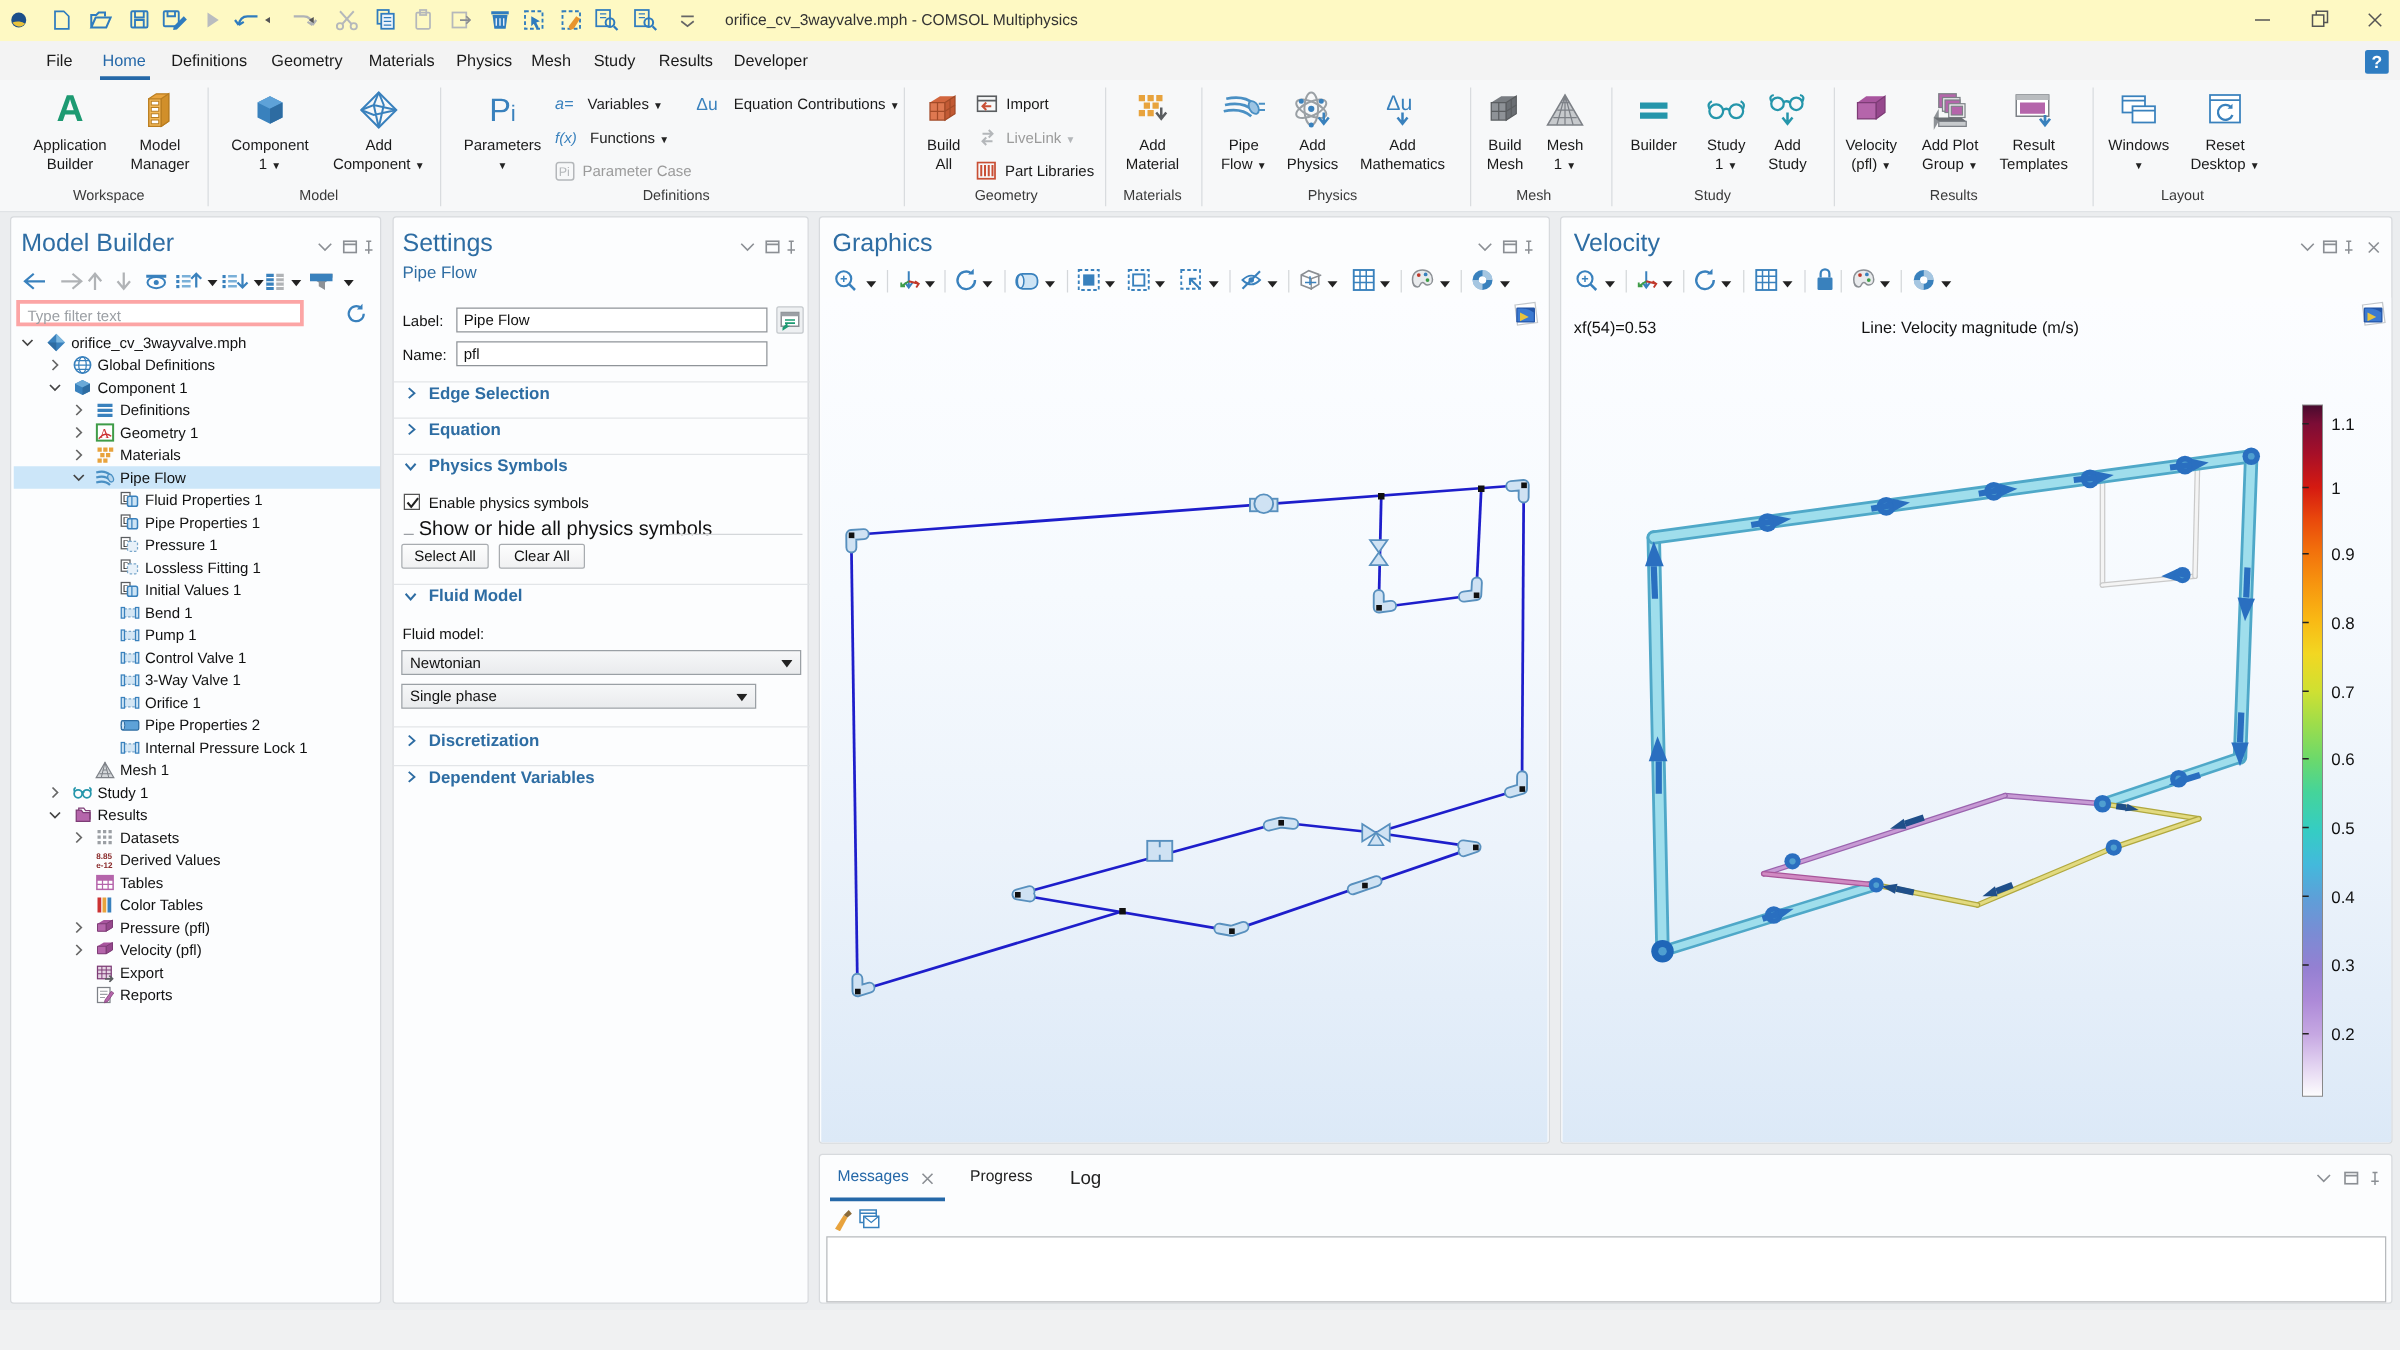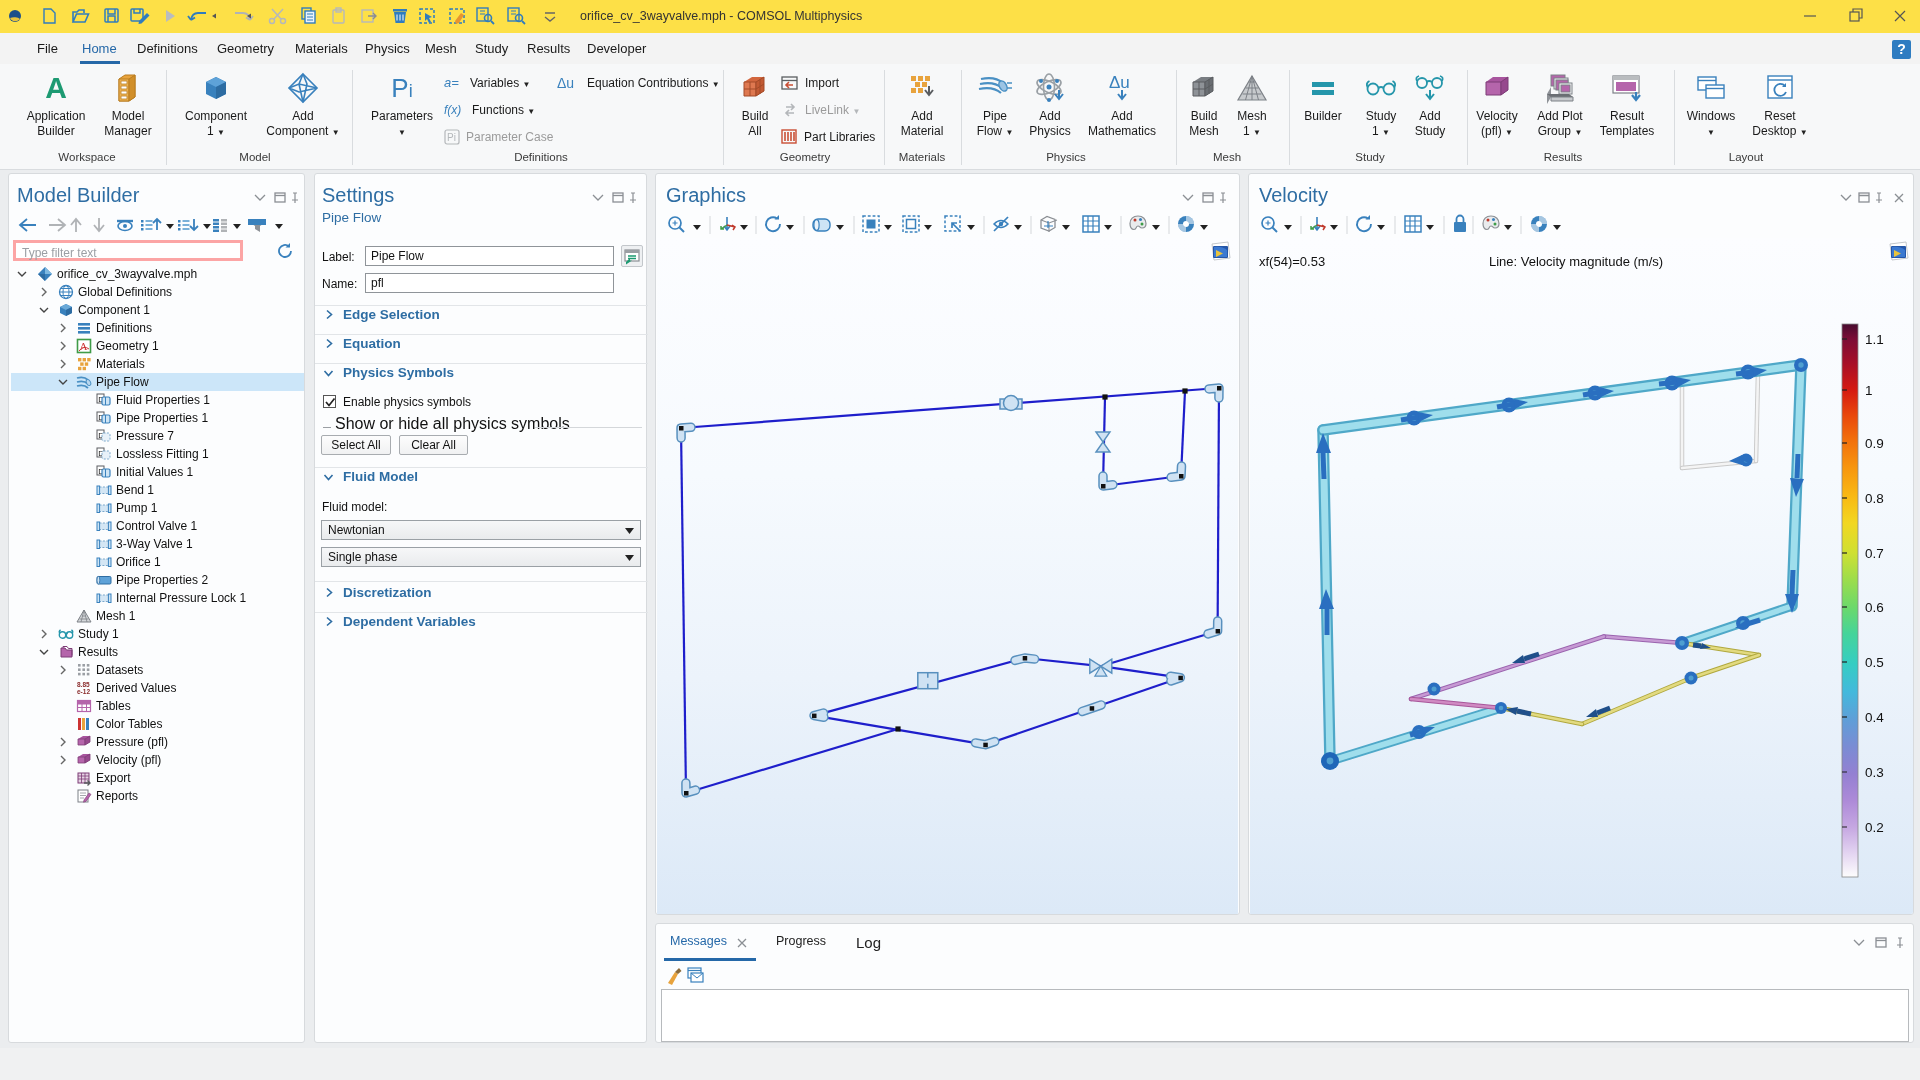--- a/index.html
+++ b/index.html
@@ -1,20 +1,20 @@
 <!DOCTYPE html>
 <html><head>
 <meta charset="utf-8">
 <style>
 * { margin:0; padding:0; box-sizing:border-box; }
 html,body { width:1920px; height:1080px; overflow:hidden; font-family:"Liberation Sans", sans-serif; background:#f0f1f2; }
 .abs { position:absolute; }
 #app { position:relative; width:1920px; height:1080px; }
 
-#titlebar { position:absolute; left:0; top:0; width:1920px; height:33px; background:#fde047; }
+#titlebar { position:absolute; left:0; top:0; width:1920px; height:33px; background:#fef9c3; }
 #titletext { position:absolute; left:580px; top:9px; font-size:12.5px; color:#333; }
 
 #menubar { position:absolute; left:0; top:33px; width:1920px; height:31px; background:#f3f3f3; }
 .menuitem { position:absolute; top:8px; font-size:13px; color:#1a1a1a; }
 .menuactive { color:#2568a8; }
 
 #ribbon { position:absolute; left:0; top:64px; width:1920px; height:106px; background:#f7f8f9; border-bottom:1px solid #d9dcdf; }
 .rsep { position:absolute; top:6px; height:95px; width:1px; background:#d9dcdf; }
 .rlabel { position:absolute; top:87px; font-size:11.5px; color:#3a3a3a; width:160px; text-align:center; transform:translateX(-50%); }
 .rbig { position:absolute; top:6px; width:90px; text-align:center; transform:translateX(-50%); }
@@ -688,21 +688,21 @@
 <div class="trow" style="left:0;top:235px;">
             <svg class="abs" style="left:87px;top:1px;" width="16" height="16" viewBox="0 0 16 16">
               <use href="#i-dpage"></use>
             </svg>
             <span class="abs" style="left:107px;top:2px;">Pipe Properties 1</span>
           </div>
 <div class="trow" style="left:0;top:253px;">
             <svg class="abs" style="left:87px;top:1px;" width="16" height="16" viewBox="0 0 16 16">
               <use href="#i-dpageD"></use>
             </svg>
-            <span class="abs" style="left:107px;top:2px;">Pressure 7</span>
+            <span class="abs" style="left:107px;top:2px;">Pressure 1</span>
           </div>
 <div class="trow" style="left:0;top:271px;">
             <svg class="abs" style="left:87px;top:1px;" width="16" height="16" viewBox="0 0 16 16">
               <use href="#i-dpageD"></use>
             </svg>
             <span class="abs" style="left:107px;top:2px;">Lossless Fitting 1</span>
           </div>
 <div class="trow" style="left:0;top:289px;">
             <svg class="abs" style="left:87px;top:1px;" width="16" height="16" viewBox="0 0 16 16">
               <use href="#i-dpage"></use>
@@ -882,21 +882,21 @@
       <div class="btn" style="left:84px;top:261px;width:69px;height:20px;line-height:19px;border-radius:2px;">Clear All</div>
       <div class="sep-h" style="left:0;top:293px;width:333px;"></div>
       <svg class="abs" style="left:8px;top:299px;" width="11" height="9" viewBox="0 0 11 9">
           <path d="M1.5 2 l4 4.5 4-4.5" fill="none" stroke="#2e6da3" stroke-width="1.6"></path>
         </svg>
       <div class="abs shead" style="left:28px;top:295px;">Fluid Model</div>
       <div class="abs" style="left:7px;top:326px;font-size:12px;color:#111;">Fluid model:</div>
       <div class="combo" style="left:6px;top:346px;width:320px;height:20px;">Newtonian<svg class="abs" style="right:6px;top:7px;" width="9" height="7" viewBox="0 0 9 7">
             <path d="M0 0 h9 l-4.5 6z" fill="#222"></path>
           </svg></div>
-      <div class="combo" style="left:6px;top:373px;width:320px;height:20px;">Single phase<svg class="abs" style="right:6px;top:7px;" width="9" height="7" viewBox="0 0 9 7">
+      <div class="combo" style="left:6px;top:373px;width:284px;height:20px;">Single phase<svg class="abs" style="right:6px;top:7px;" width="9" height="7" viewBox="0 0 9 7">
             <path d="M0 0 h9 l-4.5 6z" fill="#222"></path>
           </svg></div>
       <div class="sep-h" style="left:0;top:407px;width:333px;"></div>
       <svg class="abs" style="left:10px;top:413px;" width="9" height="11" viewBox="0 0 9 11">
           <path d="M2 1.5 l4.5 4 -4.5 4" fill="none" stroke="#2e6da3" stroke-width="1.6"></path>
         </svg>
       <div class="abs shead" style="left:28px;top:411px;">Discretization</div>
       <div class="sep-h" style="left:0;top:438px;width:333px;"></div>
       <svg class="abs" style="left:10px;top:442px;" width="9" height="11" viewBox="0 0 9 11">
           <path d="M2 1.5 l4.5 4 -4.5 4" fill="none" stroke="#2e6da3" stroke-width="1.6"></path>

